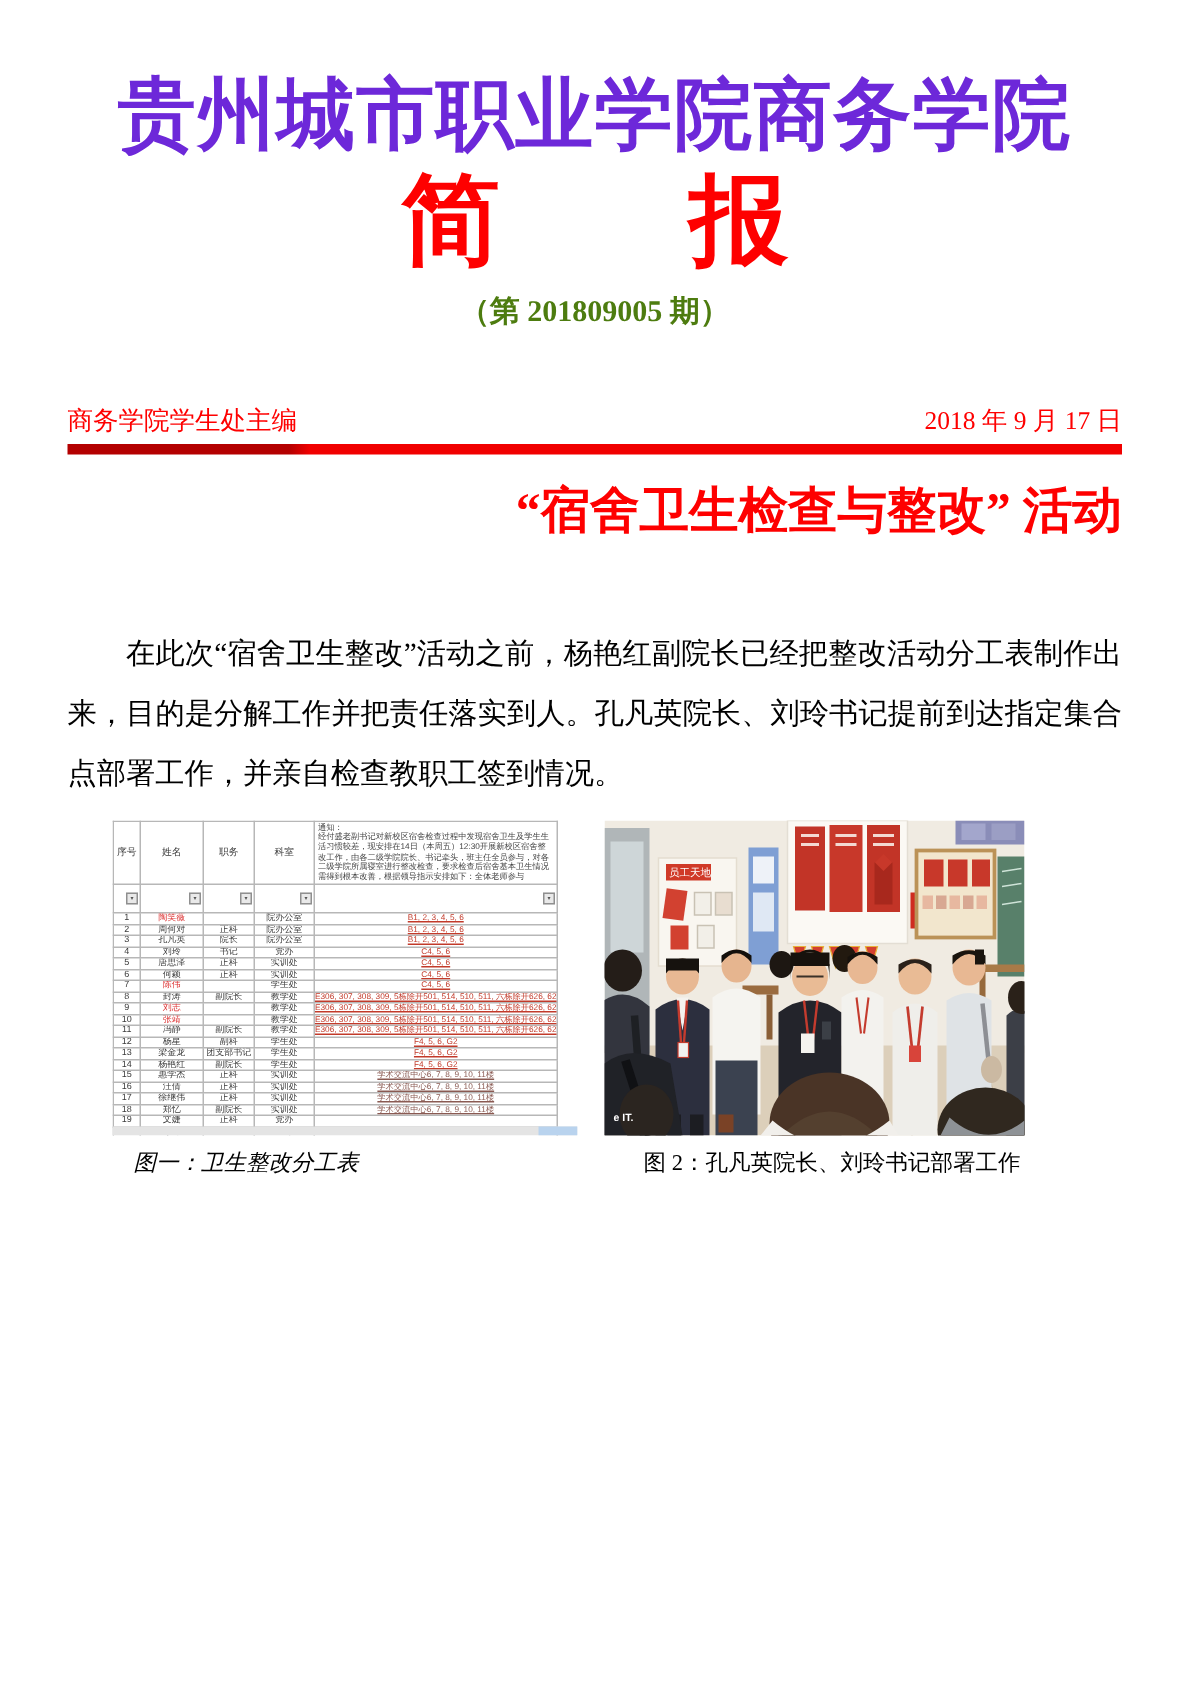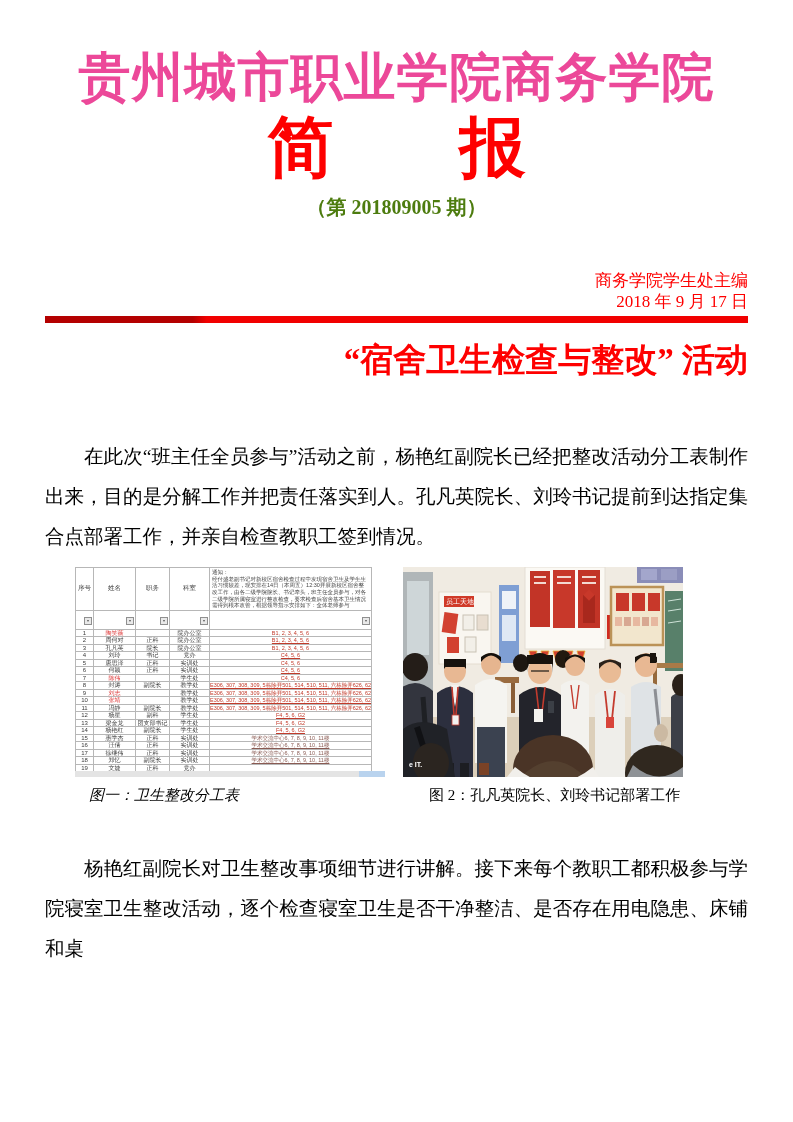--- a/index.html
+++ b/index.html
@@ -3,34 +3,34 @@
 <meta charset="utf-8">
 <style>
   html,body { margin:0; padding:0; background:#ffffff; }
   .page {
     position:relative; width:793px; height:1122px; background:#fff;
     font-family:"Liberation Serif", serif; color:#000; overflow:hidden;
   }
   .content { padding:0 45px; }
 
   .org-title {
-    margin-top:48px; text-align:center; color:#ec4899;
+    margin-top:48px; text-align:center; color:#6d28d9;
     font-size:52px; font-weight:bold; letter-spacing:1px; line-height:1.15;
     white-space:nowrap;
   }
   .doc-title {
     display:flex; justify-content:center; gap:126px;
     color:#fe0000; font-size:66px; font-weight:bold; margin-top:4px; line-height:1.1;
   }
   .issue {
     text-align:center; color:#4d7c0f; font-size:20px; font-weight:bold; margin-top:10px;
   }
   .editor-row {
     display:flex; justify-content:space-between; align-items:flex-end;
-    margin-top:50px; color:#fe0000; font-size:17px; line-height:1.2;flex-direction:column;
+    margin-top:50px; color:#fe0000; font-size:17px; line-height:1.2;
   }
   .rule {
     height:7px; margin-top:4px;
     background:linear-gradient(to right,#b40000 0%,#b40000 21%,#f10000 23%,#f10000 100%);
   }
   .headline {
     text-align:right; color:#fe0000; font-size:33px; font-weight:bold; margin-top:15px;
     white-space:nowrap;
   }
   .body-text { margin-top:54px; font-size:19.5px; line-height:40px; text-align:justify; }
@@ -99,21 +99,21 @@
     <div class="editor-row">
       <span>商务学院学生处主编</span>
       <span>2018 年 9 月 17 日</span>
     </div>
 
     <div class="rule"></div>
 
     <div class="headline">“宿舍卫生检查与整改” 活动</div>
 
     <div class="body-text">
-      <p class="para2">在此次“班主任全员参与”活动之前，杨艳红副院长已经把整改活动分工表制作出来，目的是分解工作并把责任落实到人。孔凡英院长、刘玲书记提前到达指定集合点部署工作，并亲自检查教职工签到情况。</p>
+      <p class="para2">在此次“宿舍卫生整改”活动之前，杨艳红副院长已经把整改活动分工表制作出来，目的是分解工作并把责任落实到人。孔凡英院长、刘玲书记提前到达指定集合点部署工作，并亲自检查教职工签到情况。</p>
     </div>
 
     <div class="figures">
 
       <div class="fig1">
         <div class="sheet">
           <table>
             <colgroup>
               <col style="width:18px">
                 <col style="width:42px">
@@ -425,18 +425,15 @@
           <ellipse cx="150" cy="202" rx="40" ry="34" fill="#4a3426"></ellipse>
           <path d="M 118 210 Q 150 178 182 210 Z" fill="#54402f"></path>
           <path d="M 104 210 L 112 200 Q 150 232 190 200 L 196 210 Z" fill="#f1efeb"></path>
           <ellipse cx="254" cy="206" rx="32" ry="28" fill="#30281f"></ellipse>
           <path d="M 224 210 L 230 198 Q 255 220 280 200 L 280 210 Z" fill="#8e9296"></path>
         </svg>
         <div class="fig-caption">图 2：孔凡英院长、刘玲书记部署工作</div>
       </div>
     </div>
 
-    <div class="para3">
-      <p>杨艳红副院长对卫生整改事项细节进行讲解。接下来每个教职工都积极参与学院寝室卫生整改活动，逐个检查寝室卫生是否干净整洁、是否存在用电隐患、床铺和桌</p>
-    </div>
 
   </div>
 </div>
 
 </body></html>

